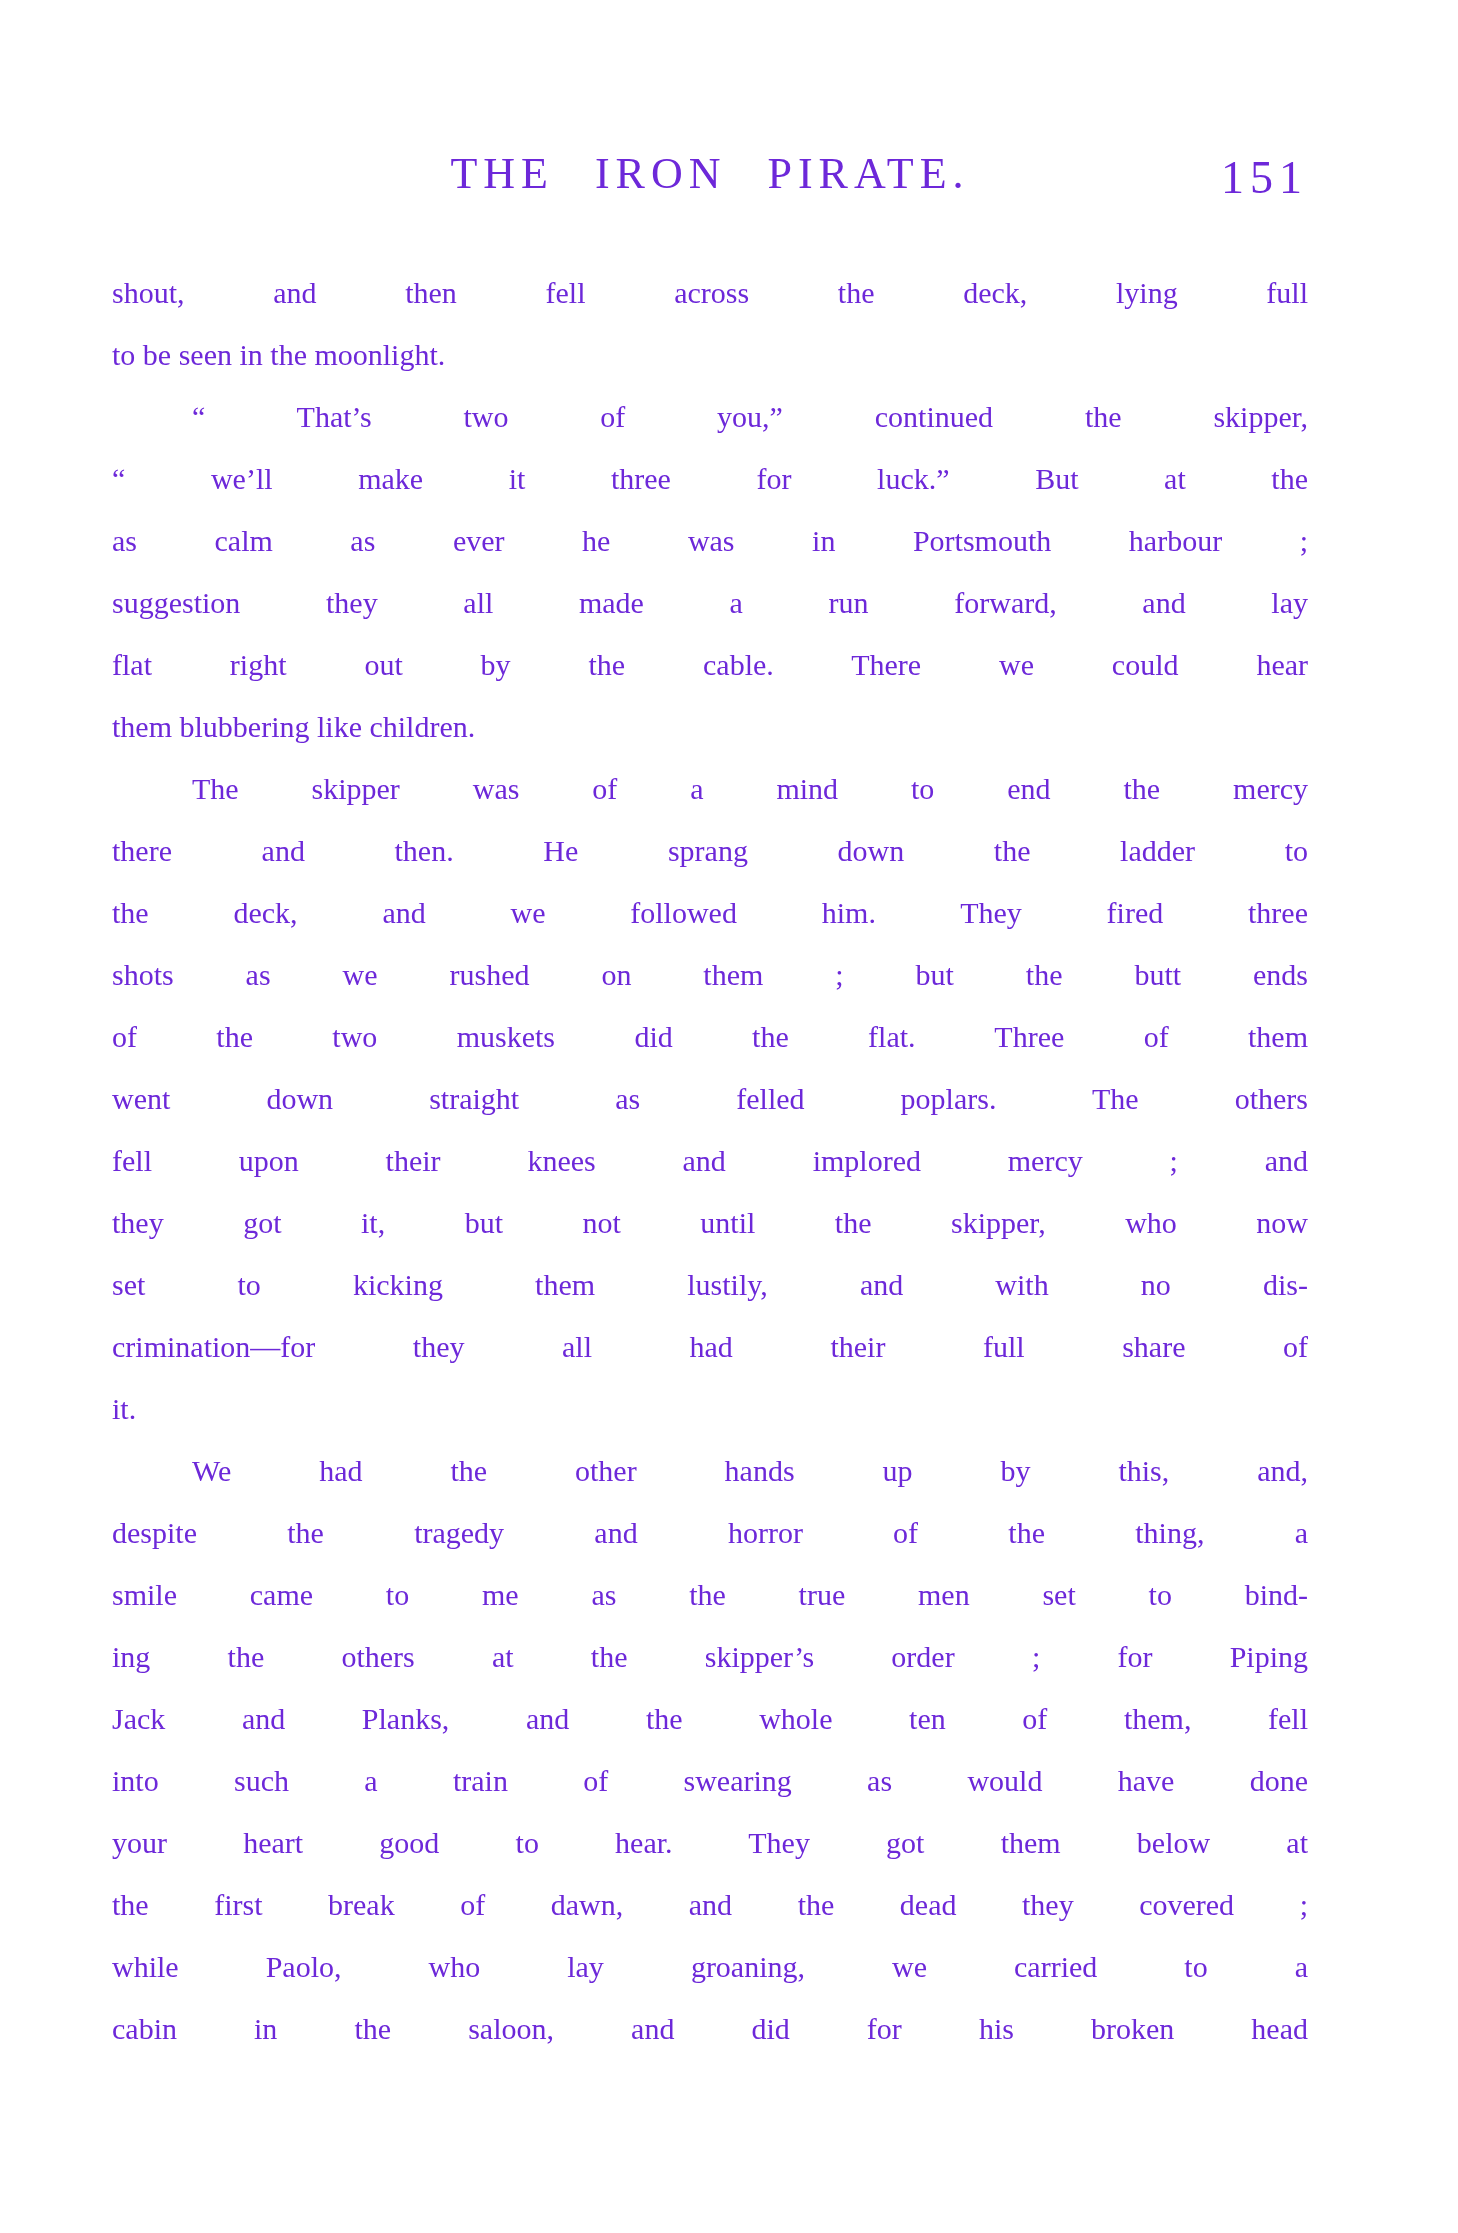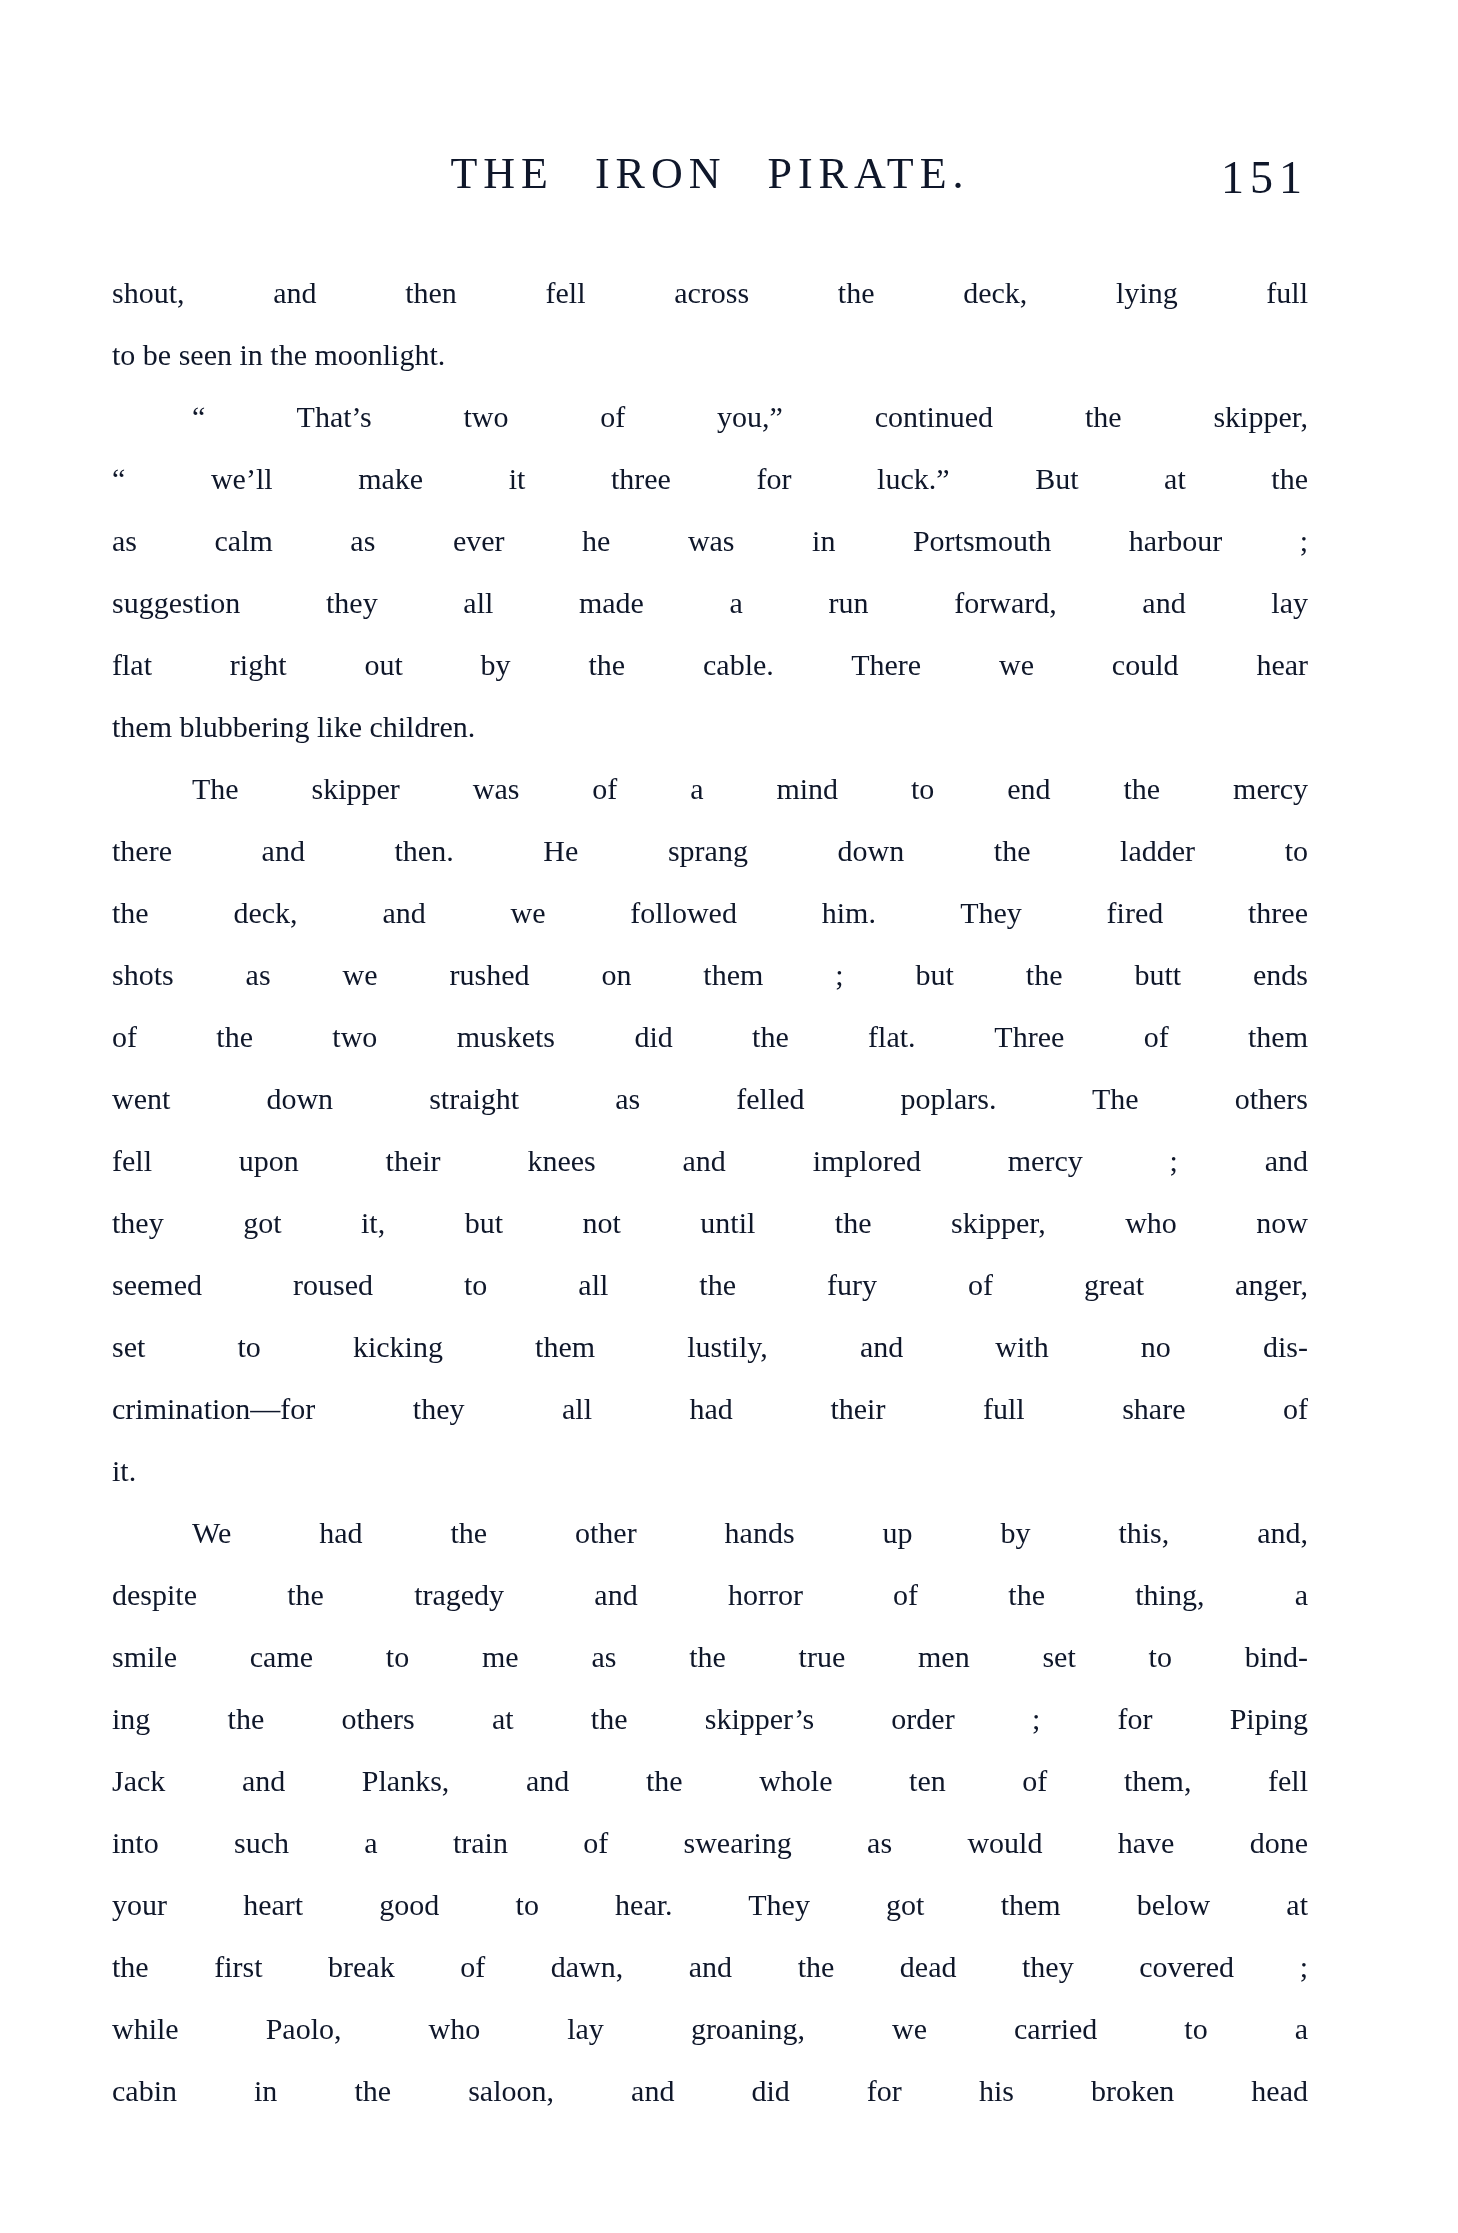--- a/index.html
+++ b/index.html
@@ -6,21 +6,21 @@
 
   html, body {
     background: #ffffff;
   }
 
   .page {
     position: relative;
     width: 1458px;
     height: 2233px;
     background: #ffffff;
-    color: #0f172a;
+    color: #6d28d9;
     font-family: "Liberation Serif", "DejaVu Serif", serif;
     overflow: hidden;
   }
 
   .running-header {
     position: absolute;
     left: 112px;
     top: 148px;
     width: 1196px;
     height: 56px;
@@ -95,21 +95,20 @@
       </div>
       <div class="paragraph">
         <div class="line just first">The skipper was of a mind to end the mercy</div>
         <div class="line just">there and then. He sprang down the ladder to</div>
         <div class="line just">the deck, and we followed him. They fired three</div>
         <div class="line just">shots as we rushed on them ; but the butt ends</div>
         <div class="line just">of the two muskets did the flat. Three of them</div>
         <div class="line just">went down straight as felled poplars. The others</div>
         <div class="line just">fell upon their knees and implored mercy ; and</div>
         <div class="line just">they got it, but not until the skipper, who now</div>
-        <div class="line just">seemed roused to all the fury of great anger,</div>
         <div class="line just">set to kicking them lustily, and with no dis-</div>
         <div class="line just">crimination—for they all had their full share of</div>
         <div class="line">it.</div>
       </div>
       <div class="paragraph">
         <div class="line just first">We had the other hands up by this, and,</div>
         <div class="line just">despite the tragedy and horror of the thing, a</div>
         <div class="line just">smile came to me as the true men set to bind-</div>
         <div class="line just">ing the others at the skipper’s order ; for Piping</div>
         <div class="line just">Jack and Planks, and the whole ten of them, fell</div>

